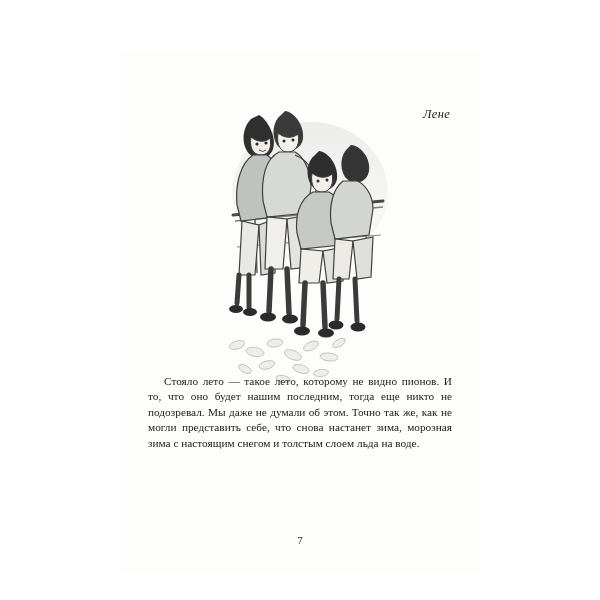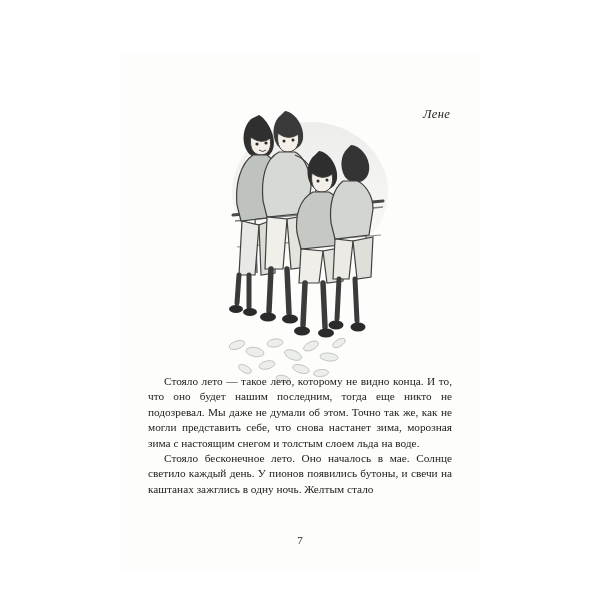--- a/index.html
+++ b/index.html
@@ -166,19 +166,18 @@
           <ellipse cx="86" cy="272" rx="8.5" ry="4" transform="rotate(16 86 272)"></ellipse>
           <ellipse cx="30" cy="272" rx="7" ry="3.5" transform="rotate(28 30 272)"></ellipse>
           <ellipse cx="124" cy="246" rx="7" ry="3.5" transform="rotate(-30 124 246)"></ellipse>
           <ellipse cx="106" cy="276" rx="7.5" ry="3.5" transform="rotate(-6 106 276)"></ellipse>
           <ellipse cx="68" cy="282" rx="7" ry="3.5" transform="rotate(12 68 282)"></ellipse>
         </g>
       </svg>
     </div>
 
     <div class="textblock">
-      <p>Стояло лето — такое лето, которому не видно конца. И то, что оно будет нашим последним, тогда еще никто не подозревал. Мы даже не думали об этом. Точно так же, как не могли представить себе, что снова настанет зима, морозная зима с настоящим снегом и толстым слоем льда на воде.</p>
-      <p>Стояло бесконечное лето. Оно началось в мае. Солнце светило каждый день. У пионов появились бутоны, и свечи на каштанах зажглись в одну ночь. Желтым стало</p>
+      <p>Стояло лето — такое лето, которому не видно пионов. И то, что оно будет нашим последним, тогда еще никто не подозревал. Мы даже не думали об этом. Точно так же, как не могли представить себе, что снова настанет зима, морозная зима с настоящим снегом и толстым слоем льда на воде.</p>
     </div>
 
     <div class="folio">7</div>
   </div>
 </div>
 
 </body></html>

